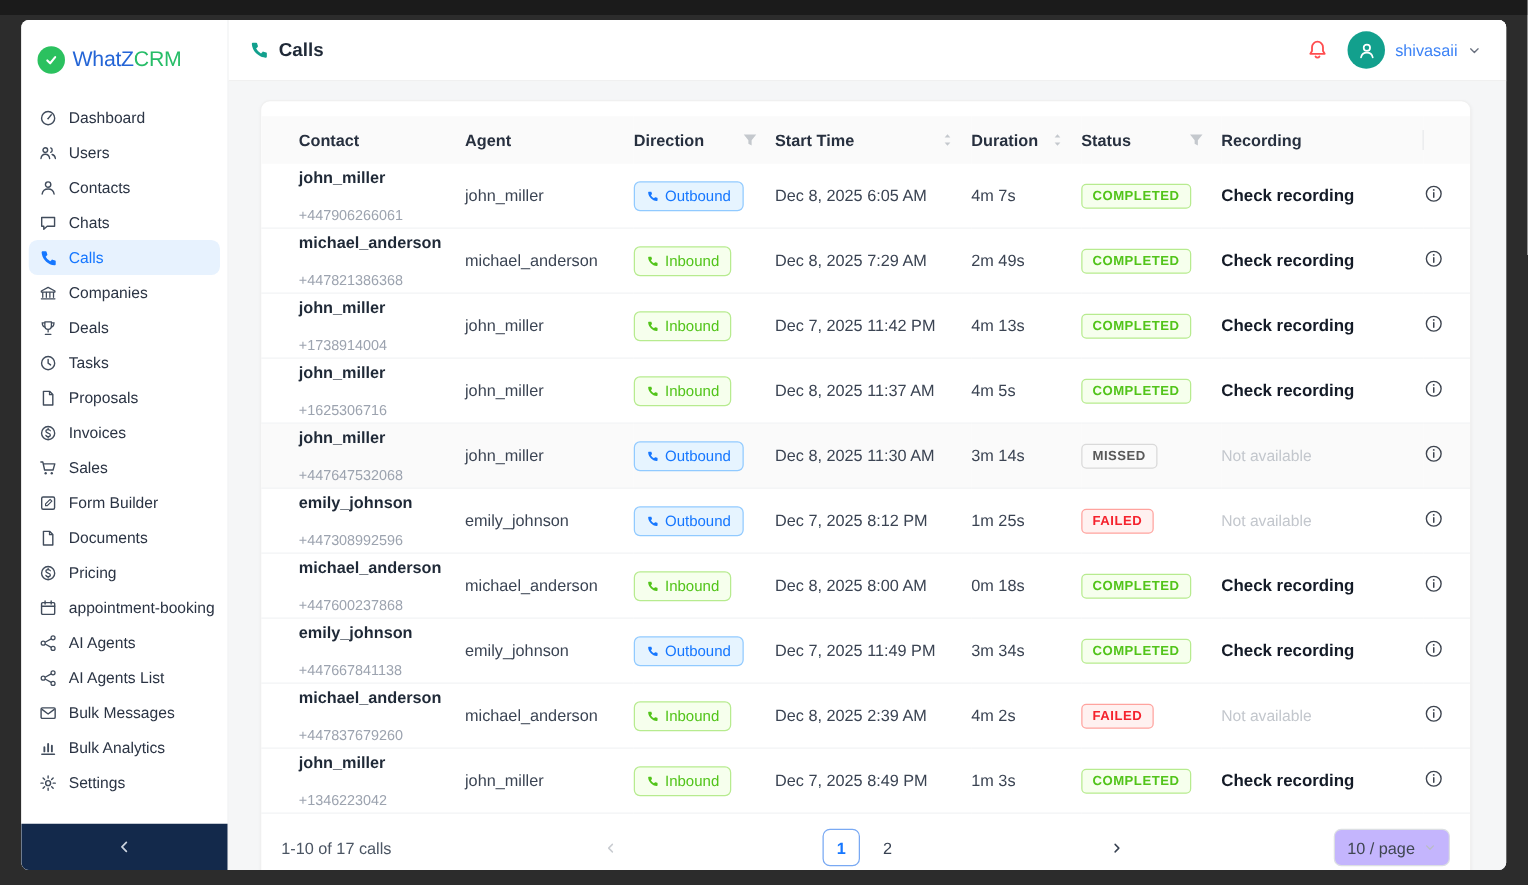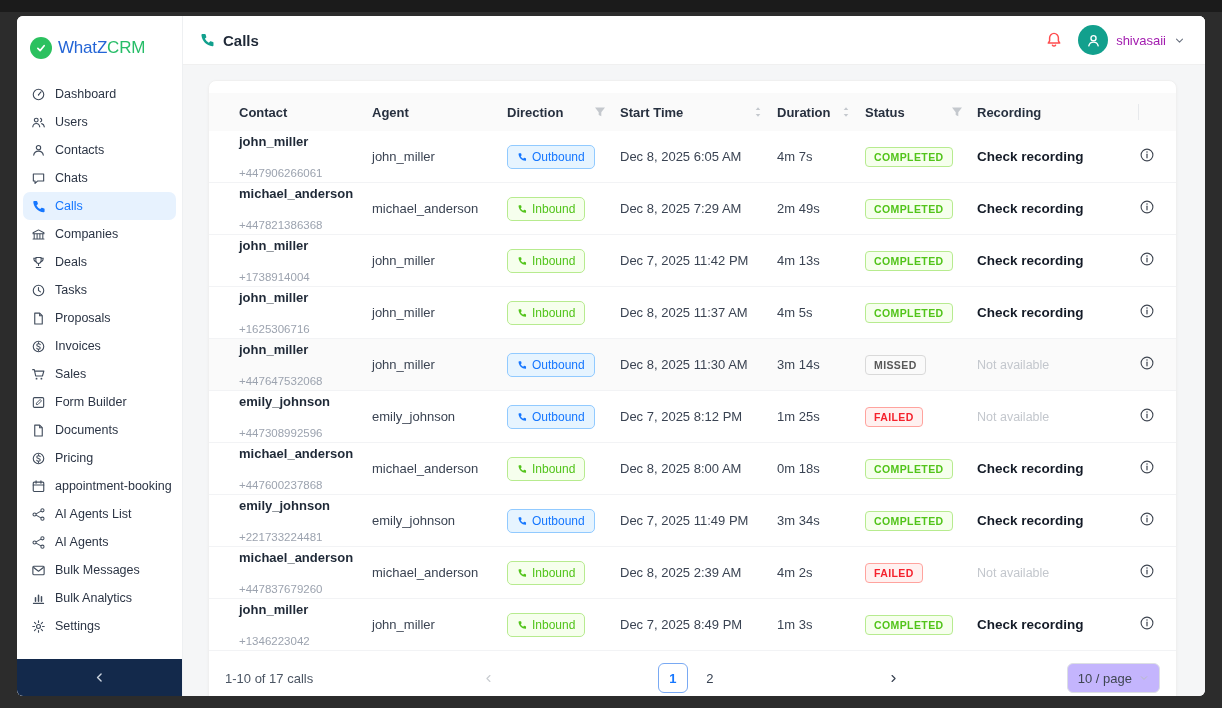--- a/index.html
+++ b/index.html
@@ -28,21 +28,21 @@
   .collapse-bar{height:37px;background:var(--navy);display:flex;align-items:center;justify-content:center;color:#ccd4df;cursor:pointer;flex:none;}
   
   .main{flex:1;min-width:0;display:flex;flex-direction:column;background:#f5f6f7;}
   .topbar{height:48px;flex:none;background:#fff;border-bottom:1px solid #f0f0f0;display:flex;align-items:center;padding:0 20px 0 16px;}
   .page-title{display:flex;align-items:center;gap:8px;font-size:15px;font-weight:700;color:#1f2937;}
   .title-phone{color:var(--teal);display:flex;}
   .topbar-right{margin-left:auto;display:flex;align-items:center;gap:15px;}
   .bell{color:var(--bell-red);display:flex;cursor:pointer;}
   .user-chip{display:flex;align-items:center;gap:8px;cursor:pointer;}
   .avatar{width:30px;height:30px;border-radius:50%;background:var(--teal);display:flex;align-items:center;justify-content:center;flex:none;}
-  .user-name{font-size:13px;color:#a21caf;}
+  .user-name{font-size:13px;color:#3b82f6;}
   .user-caret{color:#6b7280;display:flex;}
   .content{flex:1;padding:15px 28px 0 25px;overflow:hidden;}
   .card{background:#fff;border-radius:8px;border:1px solid #f0f0f0;box-shadow:0 1px 3px rgba(0,0,0,.04);padding-top:12px;}
   
   table{width:100%;border-collapse:collapse;table-layout:fixed;}
   thead th{background:#fafafa;height:38px;font-size:13px;font-weight:700;color:#27303f;text-align:left;padding:0 14px 0 0;position:relative;}
   th:first-child,td:first-child{padding-left:30px;}
   .th-inner{display:flex;align-items:center;justify-content:space-between;}
   th.sep::after{content:"";position:absolute;right:0;top:11px;height:16px;width:1px;background:#e7e9ec;}
   tbody td{height:51px;border-bottom:1px solid #f2f3f5;font-size:13px;color:#3b4453;padding:0 10px 0 0;vertical-align:middle;}
@@ -221,32 +221,32 @@
         </div>
         <div class="nav-item">
           <span class="icon">
             <svg width="15" height="15" viewBox="0 0 16 16">
               <circle cx="12.2" cy="3.5" r="1.7" fill="none" stroke="currentColor" stroke-width="1.1"></circle>
               <circle cx="3.8" cy="8" r="1.7" fill="none" stroke="currentColor" stroke-width="1.1"></circle>
               <circle cx="12.2" cy="12.5" r="1.7" fill="none" stroke="currentColor" stroke-width="1.1"></circle>
               <path d="M5.4 7.3l5.2-2.9M5.4 8.7l5.2 2.9" fill="none" stroke="currentColor" stroke-width="1.1"></path>
             </svg>
           </span>
-          <span>AI Agents List</span>
+          <span>AI Agents</span>
         </div>
         <div class="nav-item">
           <span class="icon">
             <svg width="15" height="15" viewBox="0 0 16 16">
               <circle cx="12.2" cy="3.5" r="1.7" fill="none" stroke="currentColor" stroke-width="1.1"></circle>
               <circle cx="3.8" cy="8" r="1.7" fill="none" stroke="currentColor" stroke-width="1.1"></circle>
               <circle cx="12.2" cy="12.5" r="1.7" fill="none" stroke="currentColor" stroke-width="1.1"></circle>
               <path d="M5.4 7.3l5.2-2.9M5.4 8.7l5.2 2.9" fill="none" stroke="currentColor" stroke-width="1.1"></path>
             </svg>
           </span>
-          <span>AI Agents</span>
+          <span>AI Agents List</span>
         </div>
         <div class="nav-item">
           <span class="icon">
             <svg width="15" height="15" viewBox="0 0 16 16">
               <rect x="2" y="3.5" width="12" height="9" rx="1" fill="none" stroke="currentColor" stroke-width="1.2"></rect>
               <path d="M2.5 4.6L8 8.8l5.5-4.2" fill="none" stroke="currentColor" stroke-width="1.2" stroke-linejoin="round"></path>
             </svg>
           </span>
           <span>Bulk Messages</span>
         </div>
@@ -549,21 +549,21 @@
                     <svg width="16" height="16" viewBox="0 0 16 16">
                       <circle cx="8" cy="8" r="5.9" fill="none" stroke="currentColor" stroke-width="1.1"></circle>
                       <path d="M8 7.2v3.6" fill="none" stroke="currentColor" stroke-width="1.2" stroke-linecap="round"></path>
                       <circle cx="8" cy="4.9" r=".75" fill="currentColor"></circle>
                     </svg>
                   </span></td>
               </tr>
               <tr class="">
                 <td>
                   <div class="contact-name">emily_johnson</div>
-                  <div class="contact-phone">+221733224481</div>
+                  <div class="contact-phone">+447667841138</div>
                 </td>
                 <td>emily_johnson</td>
                 <td><span class="badge-dir" style="background:#e6f4ff;border-color:#91caff;color:#1677ff"><span style="display:flex">
                       <svg width="10" height="10" viewBox="0 0 16 16">
                         <path d="M3.5 2.1h2.5c.3 0 .55.2.63.48l.7 2.3c.07.25 0 .52-.2.7L5.9 6.8a9.3 9.3 0 003.9 3.9l1.2-1.2c.18-.2.45-.27.7-.2l2.3.7c.28.08.48.33.48.63v2.5c0 .6-.5 1.1-1.1 1.05C7.6 13.6 2.9 8.9 2.45 3.2c-.05-.6.45-1.1 1.05-1.1z" fill="currentColor"></path>
                       </svg>
                     </span>Outbound</span></td>
                 <td>Dec 7, 2025 11:49 PM</td>
                 <td>3m 34s</td>
                 <td><span class="badge-status" style="background:#f6ffed;border-color:#b7eb8f;color:#52c41a">COMPLETED</span></td>

